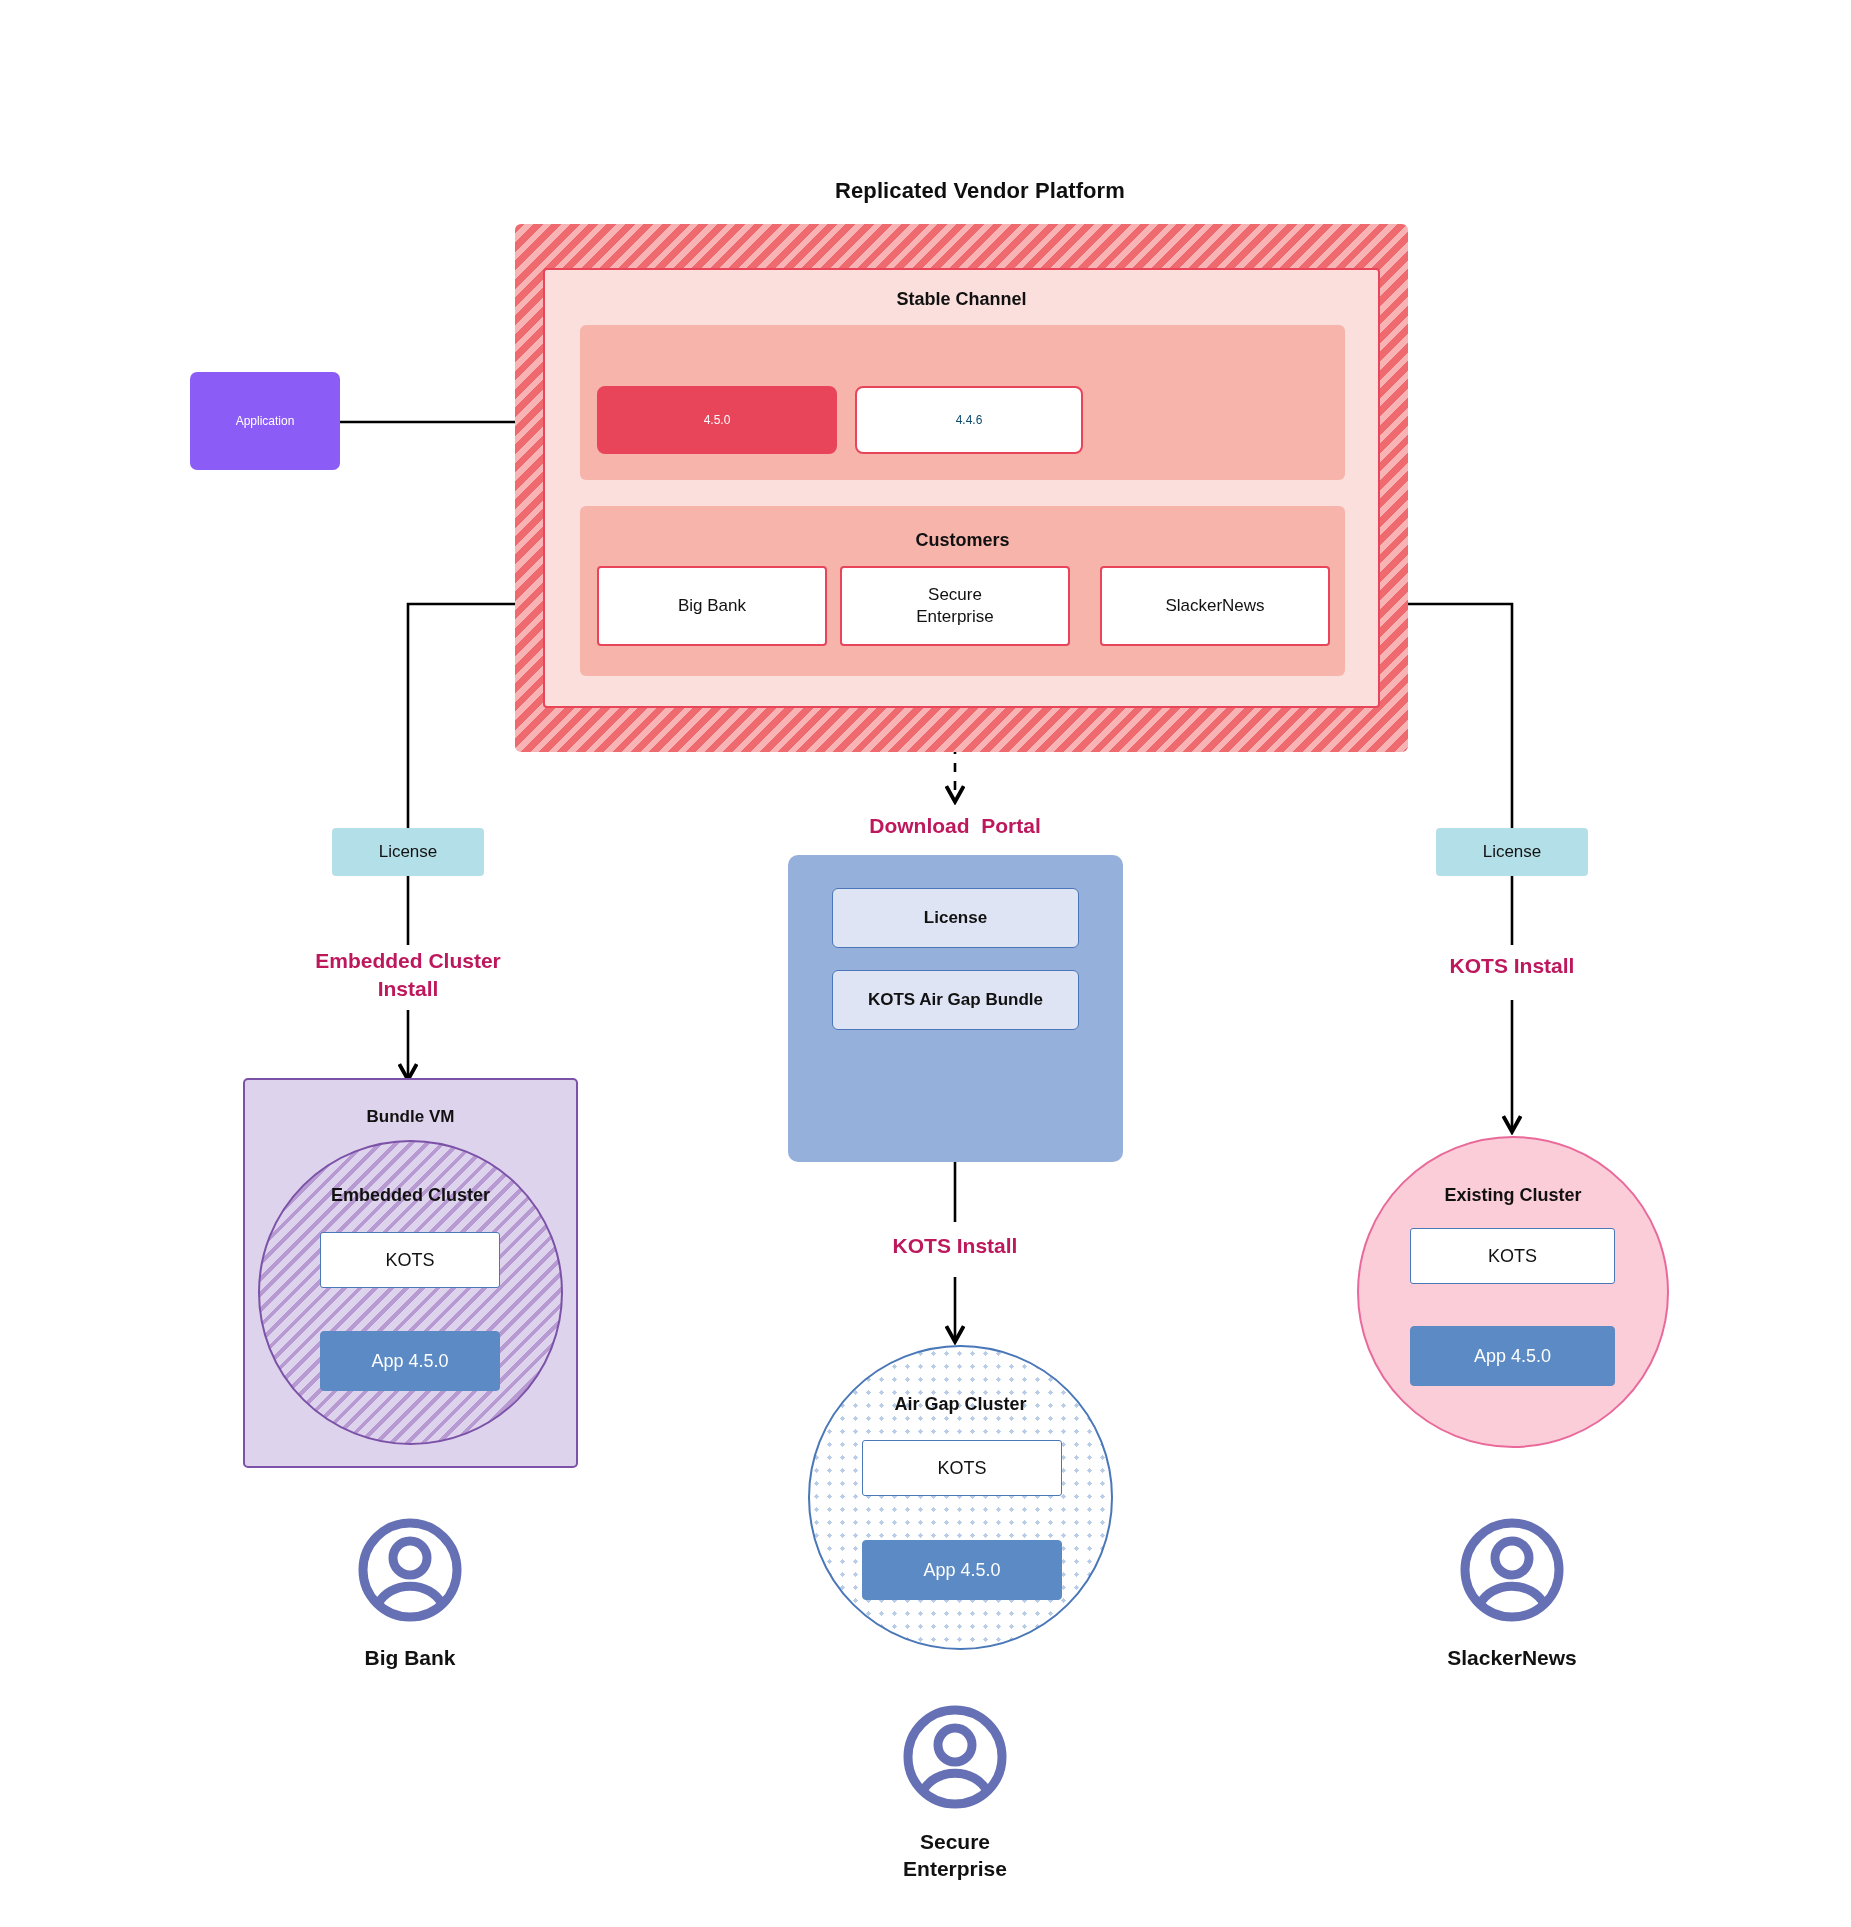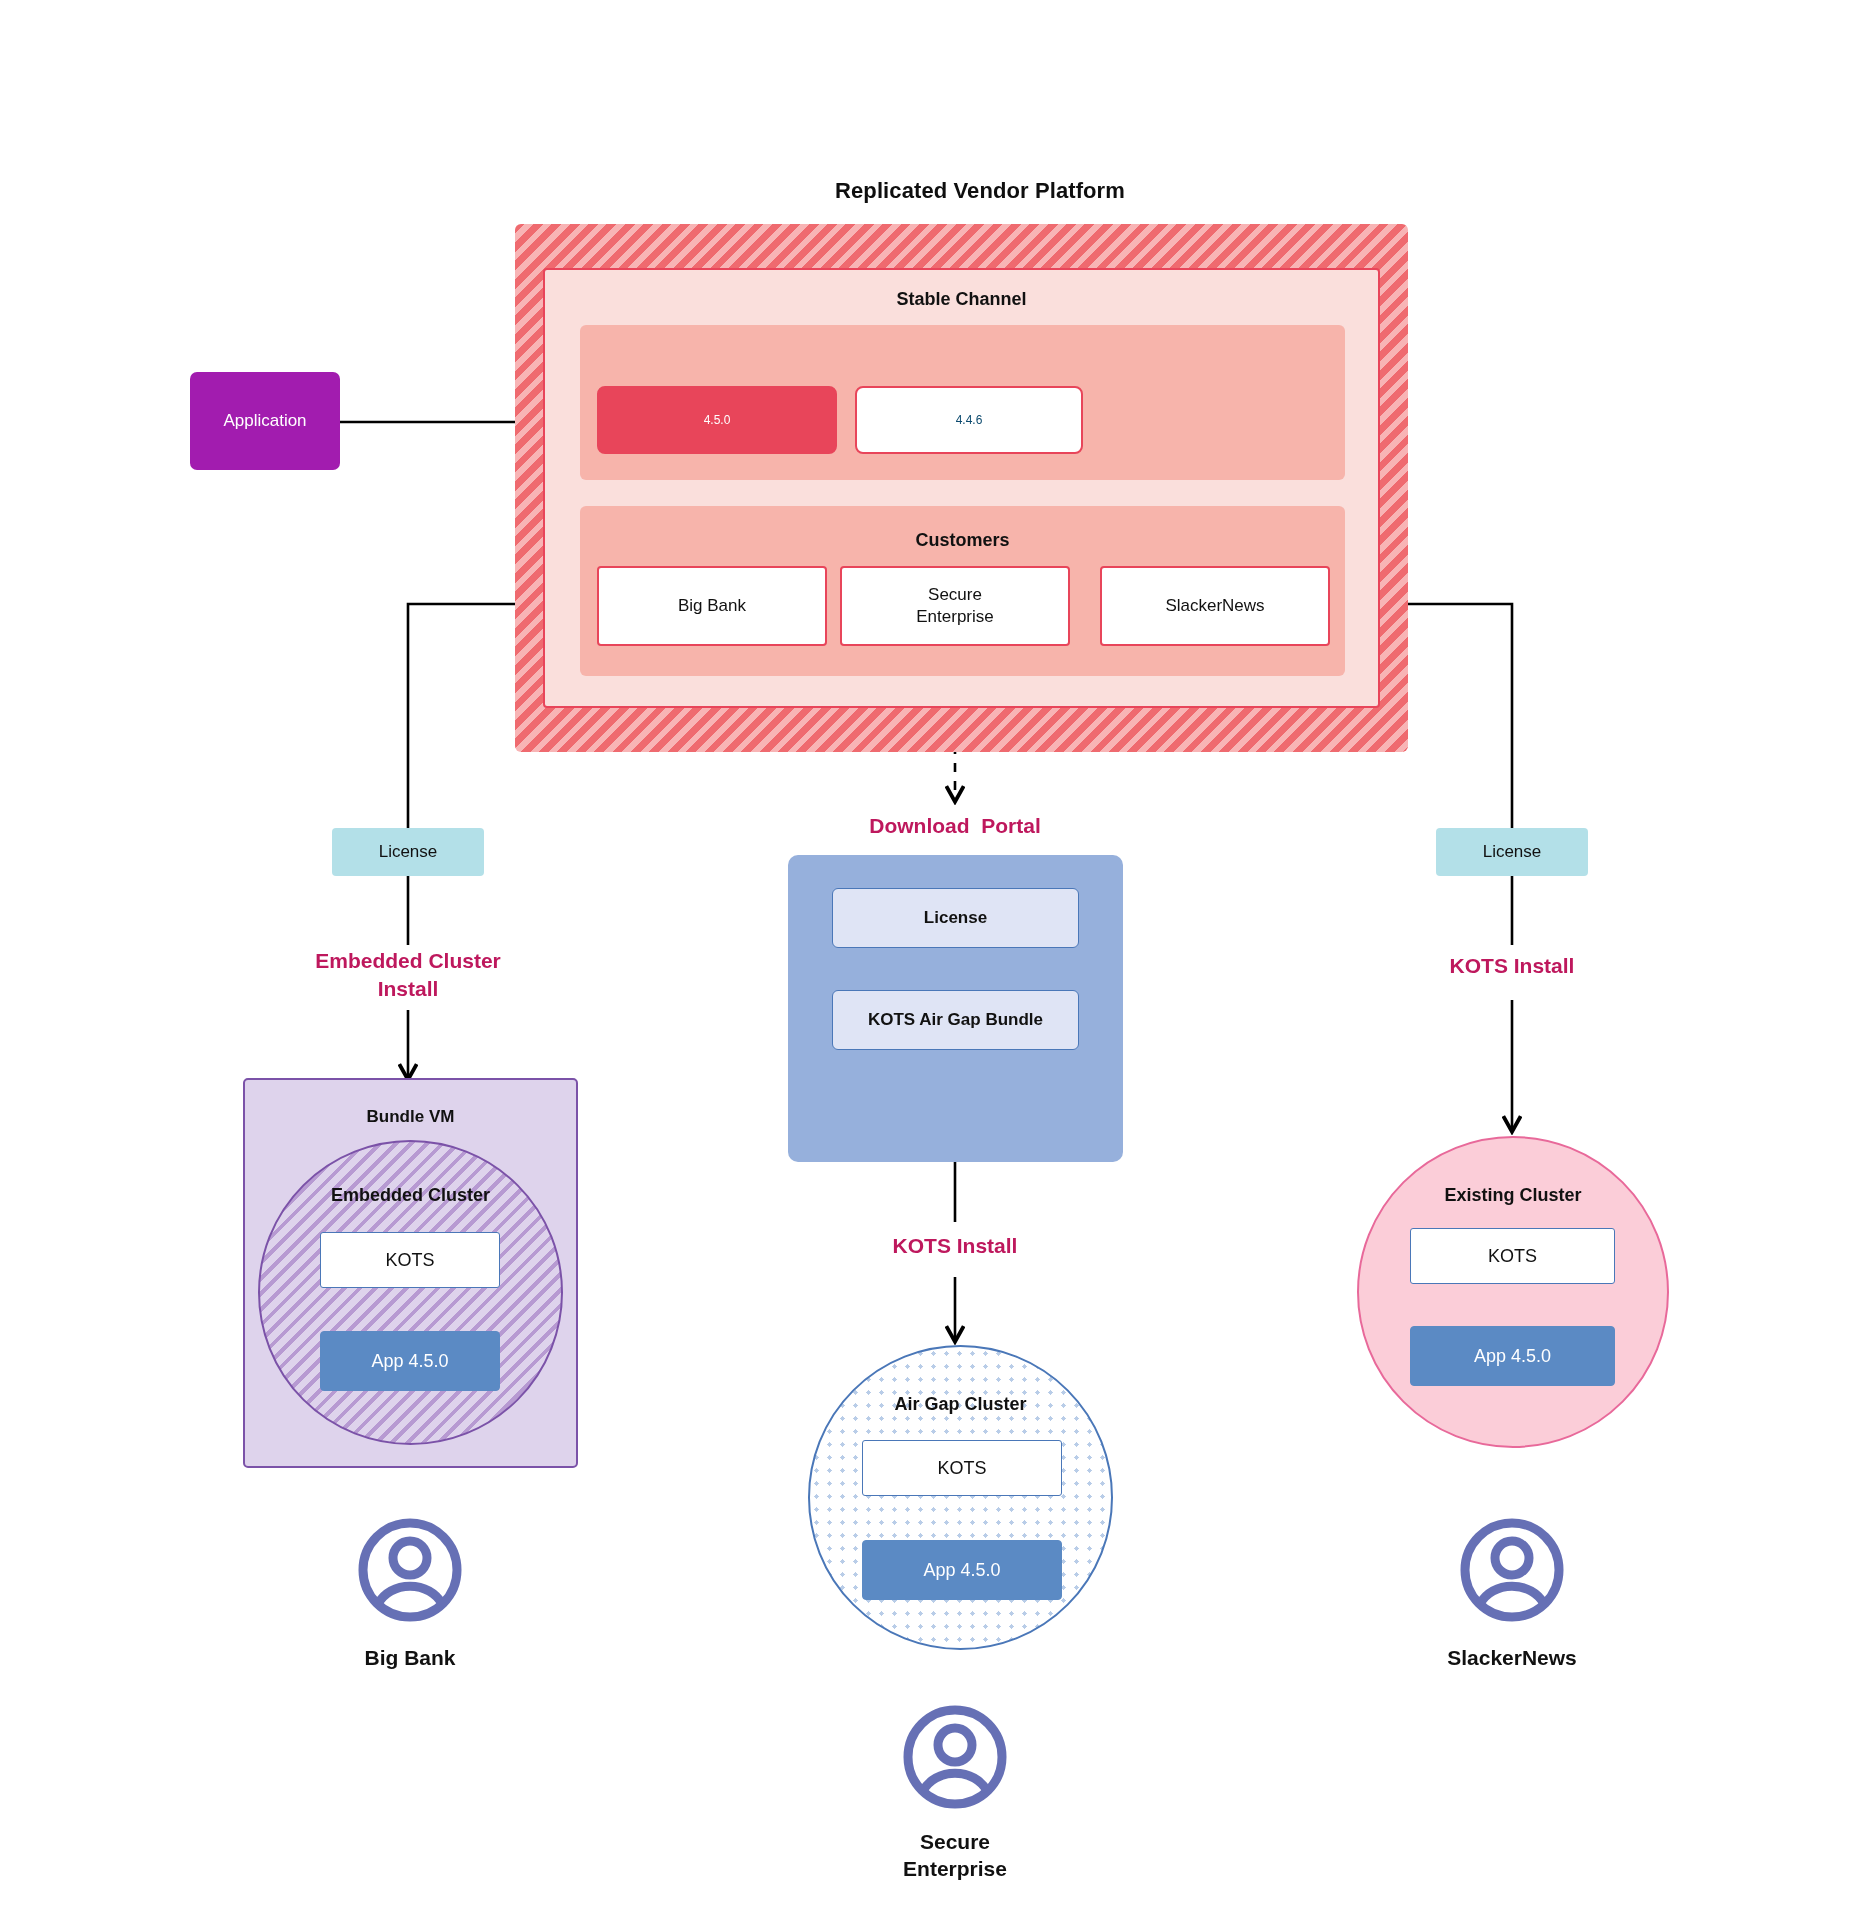--- a/index.html
+++ b/index.html
@@ -53,24 +53,24 @@
     background:#ffffff;
     border:2px solid #e8455a;
     border-radius:4px;
     font-size:17px;
     line-height:1.32;
     color:#111;
   }
 
   
   .application{
-    background:#a21caf;
+    background:#8b5cf6;
     border-radius:7px;
     color:#ffffff;
-    font-size:17px;
+    font-size:12px;
   }
 
   
   .license-pill{
     background:#b3e0e8;
     border-radius:4px;
     font-size:17px;
     color:#111;
   }
 
@@ -230,21 +230,21 @@
       <path d="M20,86 A35,30 0 0 1 84,86" fill="none" stroke="#6670b5" stroke-width="9"></path>
     </svg>
   </div>
   <div class="abs ctr avatar-lbl" style="left:280px;top:1638px;width:260px;height:40px;white-space:pre-line;">Big Bank</div>
 
   <div class="abs ctr lbl-18b" style="left:805px;top:810px;width:300px;height:32px;white-space:pre-wrap;">Download  Portal</div>
   <div class="abs portal" style="left:788px;top:855px;width:335px;height:307px;"></div>
   <div class="abs ctr portal-item" style="left:832px;top:888px;width:247px;height:60px;">
     <span>License</span>
   </div>
-  <div class="abs ctr portal-item" style="left:832px;top:970px;width:247px;height:60px;margin-top:20px;">
+  <div class="abs ctr portal-item" style="left:832px;top:970px;width:247px;height:60px;">
     <span>KOTS Air Gap Bundle</span>
   </div>
 
   <div class="abs ctr lbl-18b" style="left:835px;top:1230px;width:240px;height:32px;">KOTS Install</div>
 
   <div class="abs airgap-circle" style="left:808px;top:1345px;width:305px;height:305px;"></div>
   <div class="abs ctr lbl-16" style="left:808px;top:1392px;width:305px;height:24px;font-weight:700;">Air Gap Cluster</div>
   <div class="abs ctr kots-box" style="left:862px;top:1440px;width:200px;height:56px;">
     <span>KOTS</span>
   </div>

